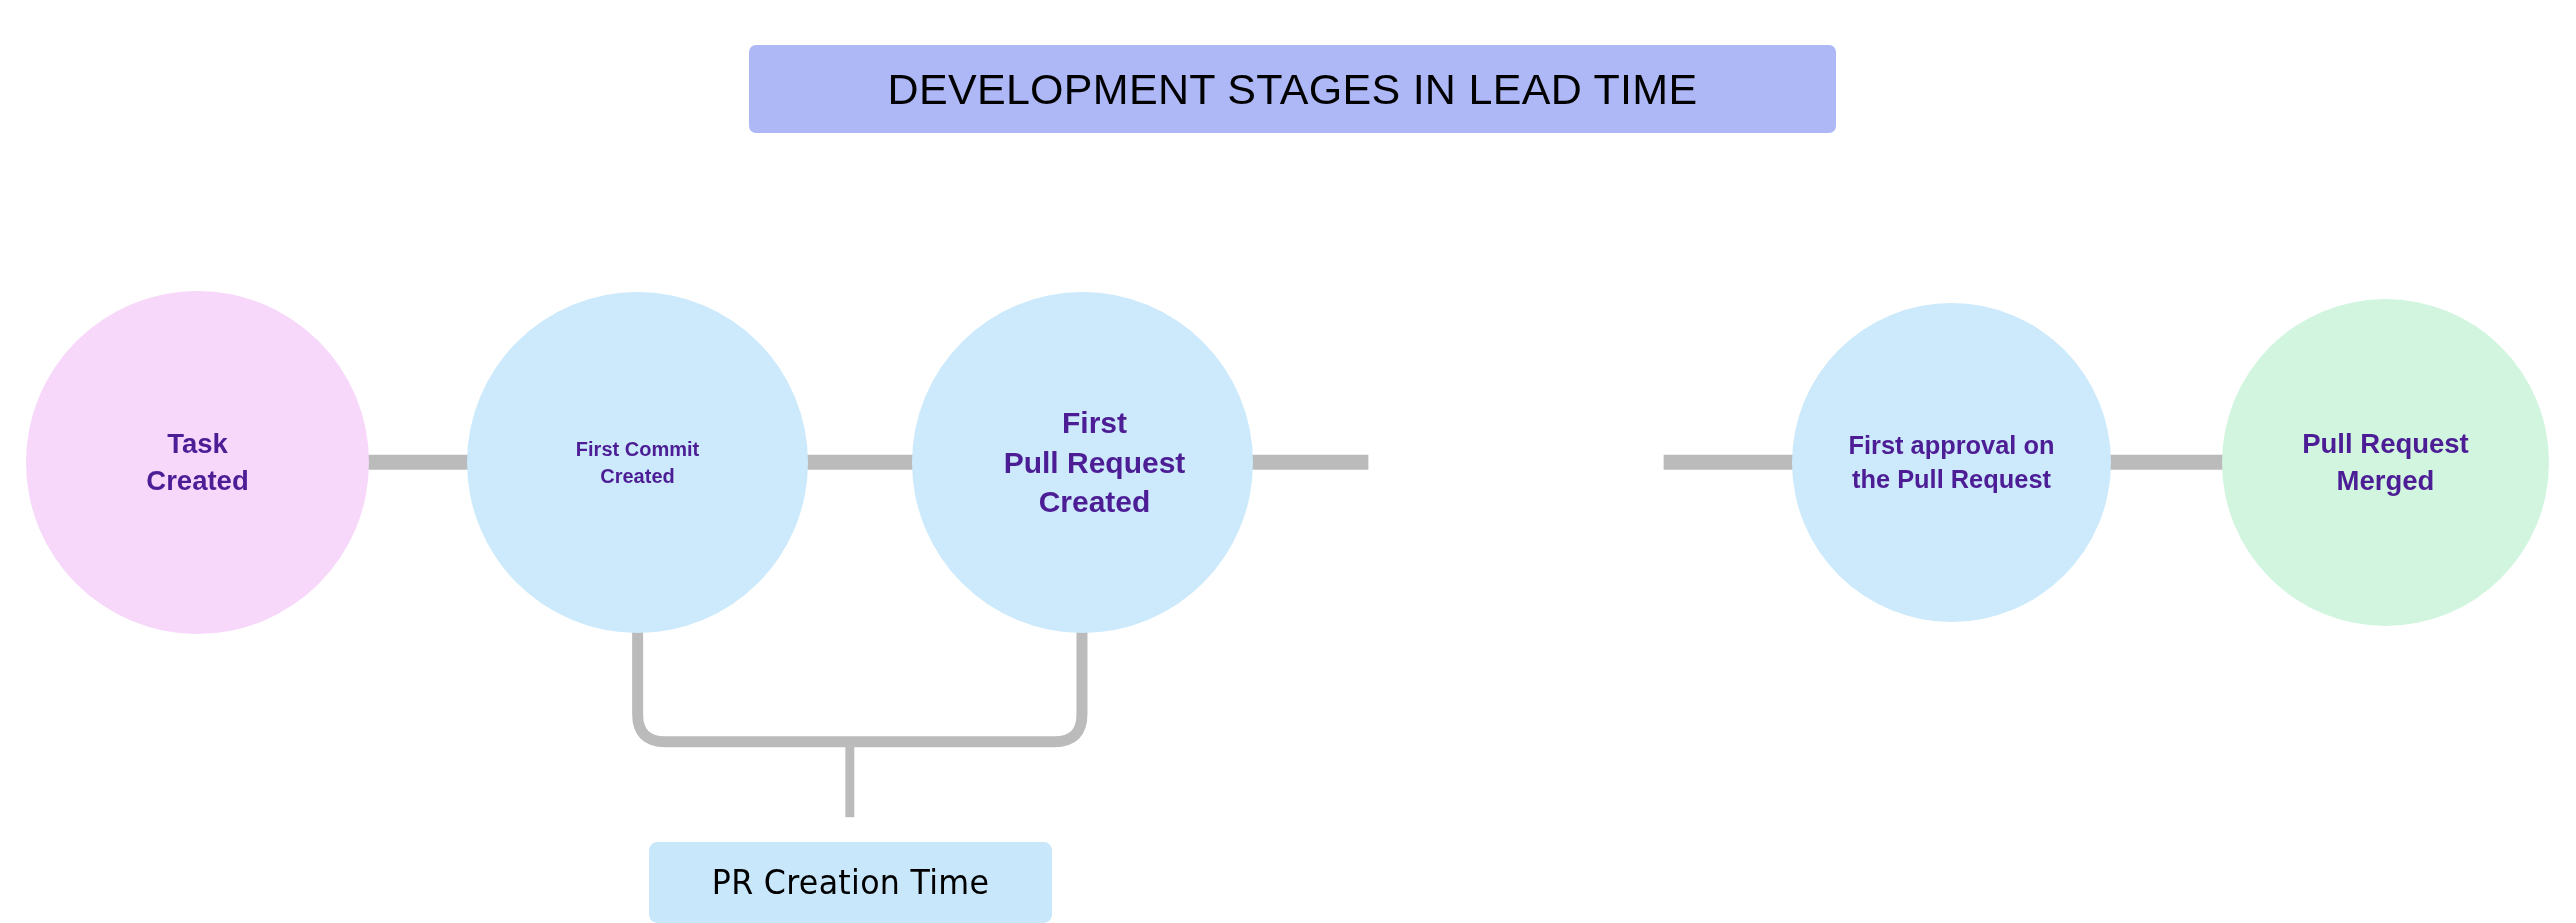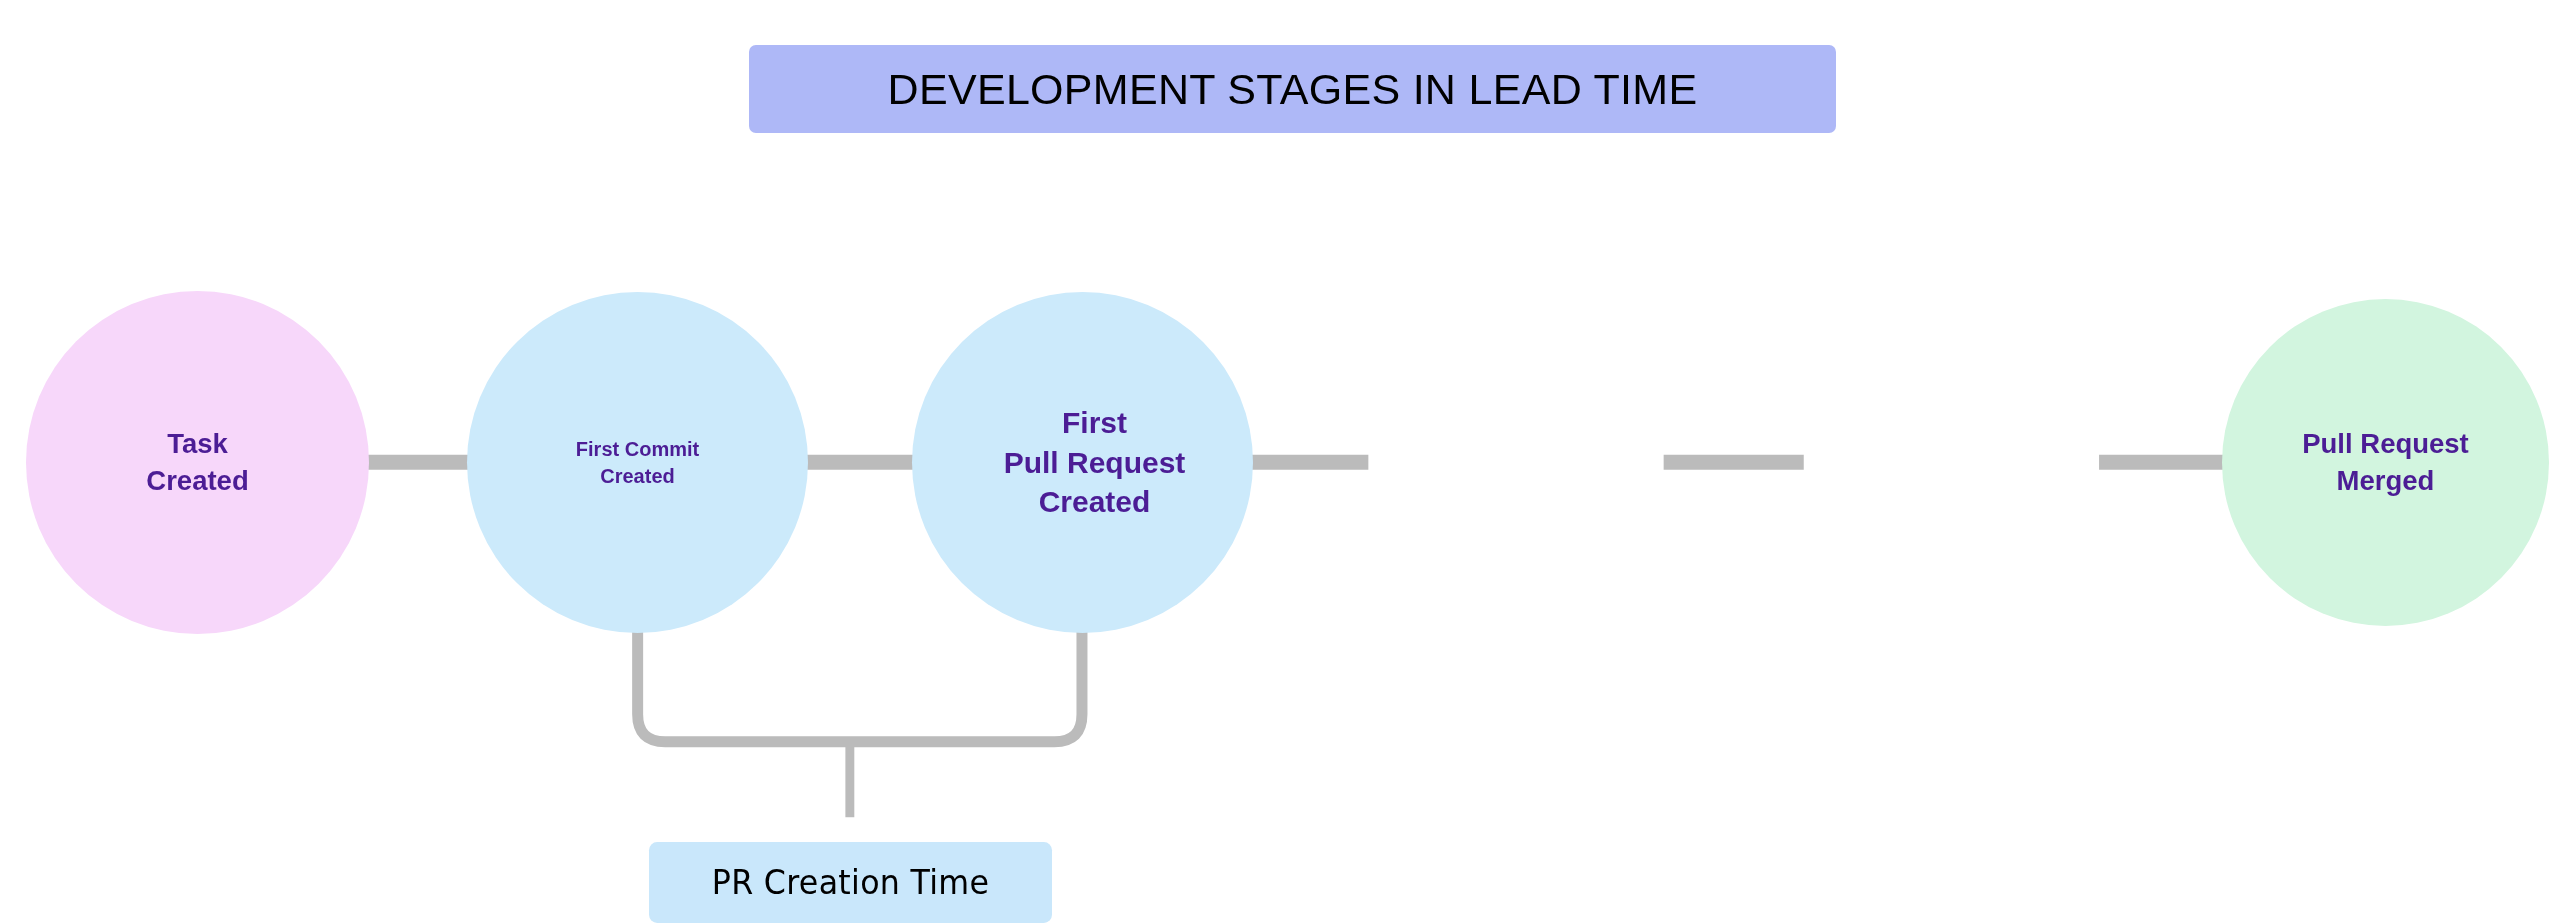--- a/index.html
+++ b/index.html
@@ -150,20 +150,24 @@
 Created</span>
   </div>
 
   <div class="node n2">
     <span class="node-label">First
 Pull Request
 Created</span>
   </div>
 
 
+  <div class="node n4">
+    <span class="node-label">First approval on
+the Pull Request</span>
+  </div>
 
   <div class="node n5">
     <span class="node-label">Pull Request
 Merged</span>
   </div>
 
   <div class="annot-box">
     <span class="annot-text">PR Creation Time</span>
   </div>
 

